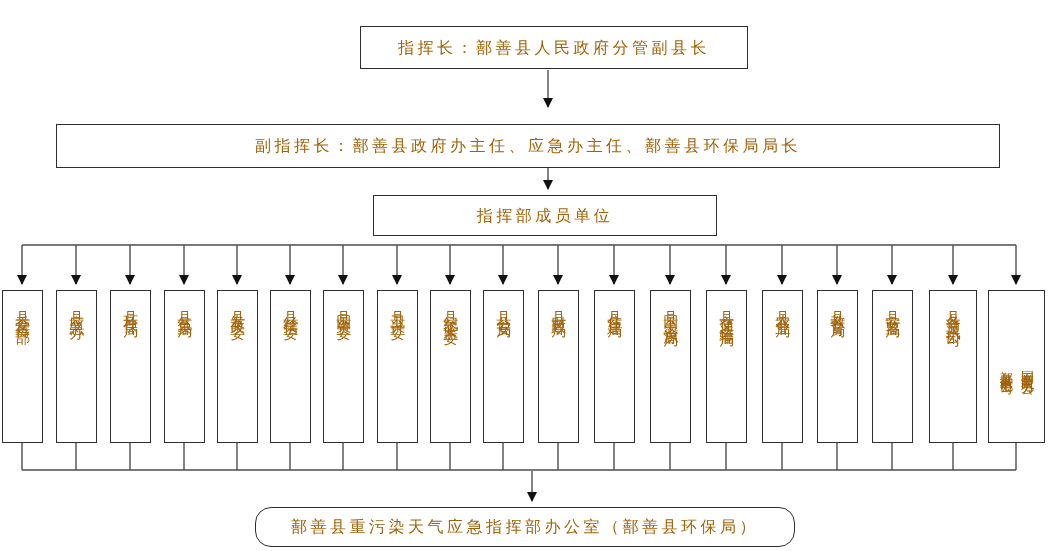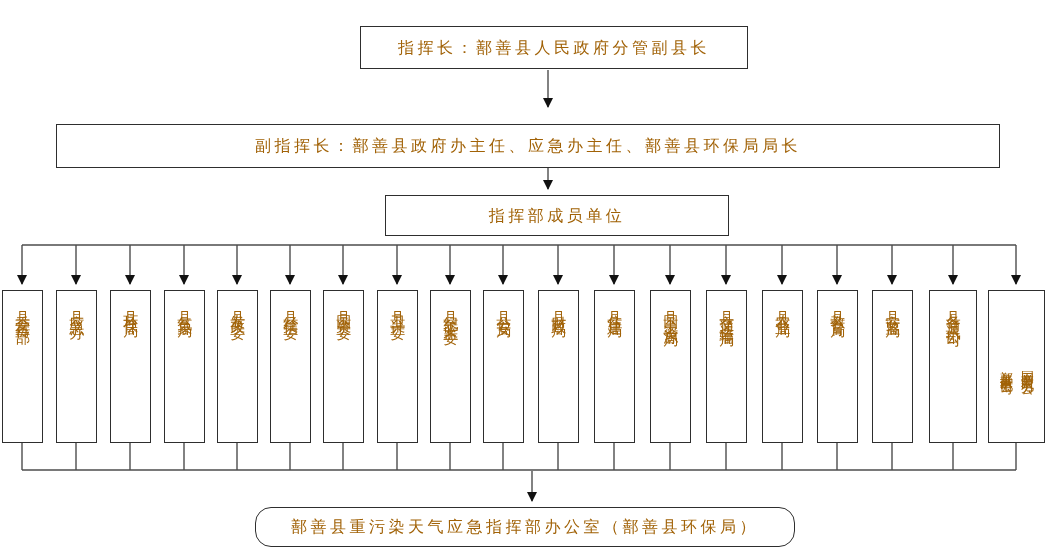--- a/index.html
+++ b/index.html
@@ -87,21 +87,21 @@
   </svg>
 
   <div class="box" style="left:360px;top:26px;width:388px;height:43px;">
     <span class="hlabel">指挥长：鄯善县人民政府分管副县长</span>
   </div>
 
   <div class="box" style="left:56px;top:108px;width:944px;height:44px;margin-top:16px;">
     <span class="hlabel">副指挥长：鄯善县政府办主任、应急办主任、鄯善县环保局局长</span>
   </div>
 
-  <div class="box" style="left:385px;top:195px;width:344px;height:41px;">
+  <div class="box" style="left:373px;top:195px;width:344px;height:41px;">
     <span class="hlabel">指挥部成员单位</span>
   </div>
 
   <div style="position:absolute;left:0;top:0;width:100%;height:100%;">
       <div class="vbox" style="left: 2px; width: 41px;">
         <span class="vtext">县委宣传部</span>
       </div>
       <div class="vbox" style="left: 56px; width: 41px;">
         <span class="vtext">县应急办</span>
       </div>

